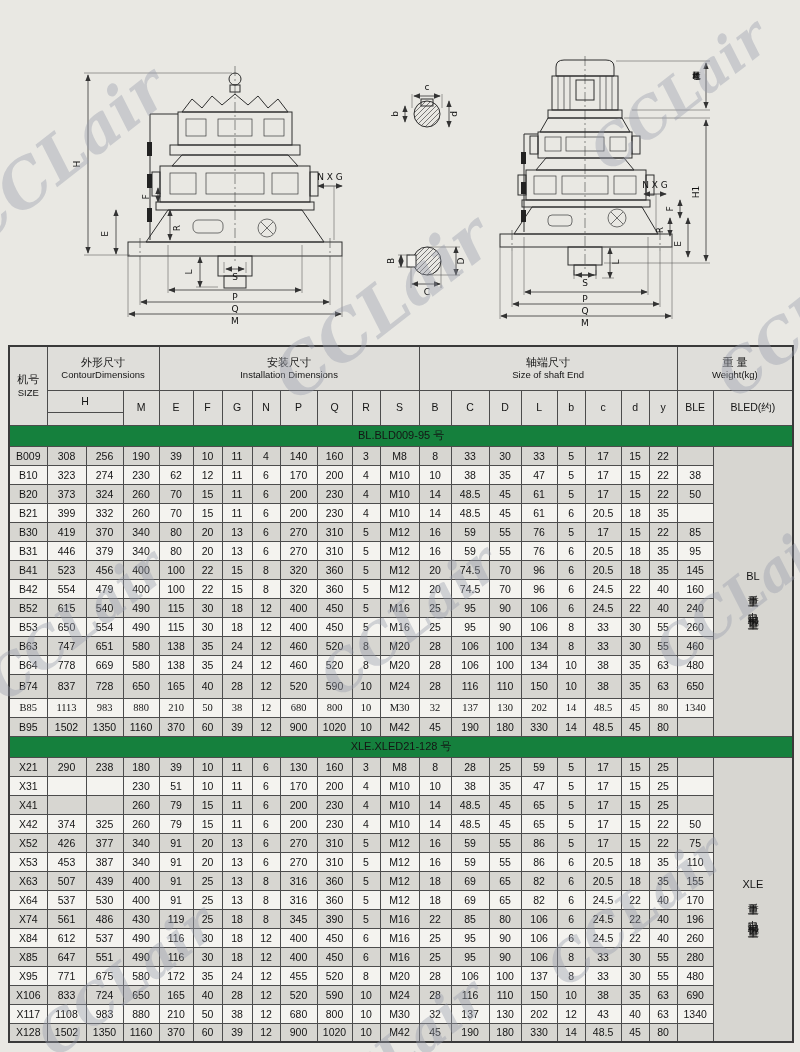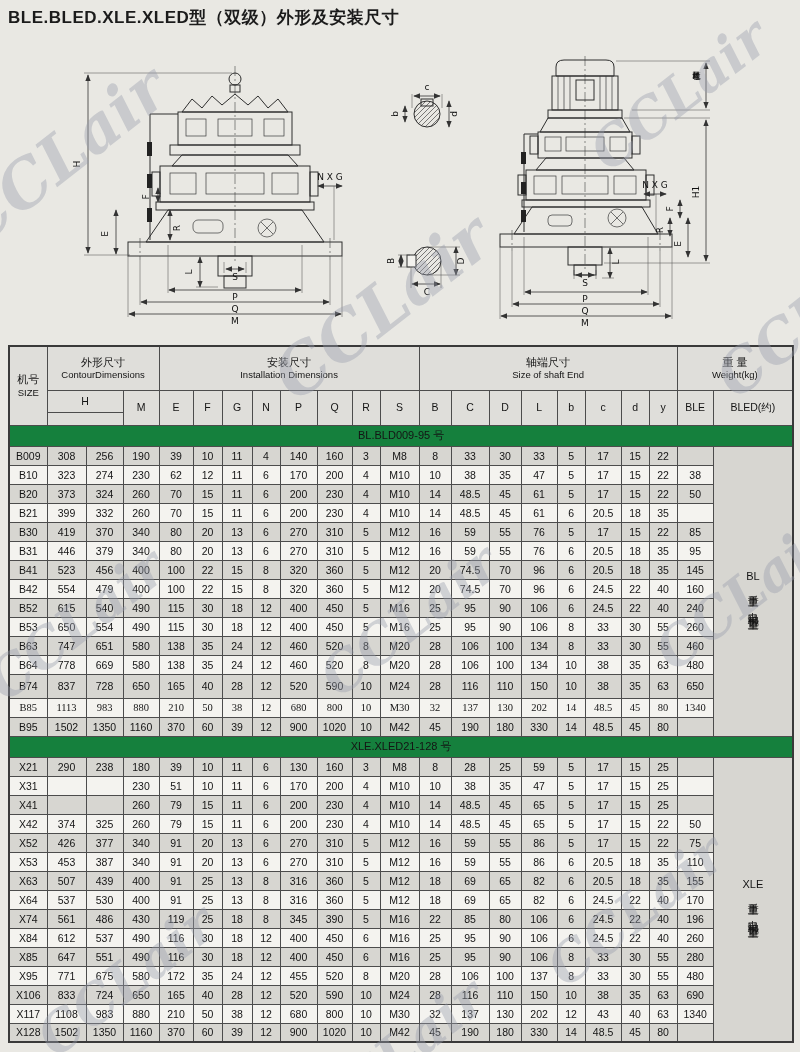--- a/index.html
+++ b/index.html
@@ -57,21 +57,20 @@
     font-family:"DejaVu Serif",serif;font-style:italic;font-weight:700;
     color:rgba(152,158,172,.40);transform:rotate(-38deg);
   }
 </style>
 </head>
 <body>
 
 <div class="page">
 
   <div class="titles">
-    <h1 class="title-zh">BLE.BLED.XLE.XLED型（双级）外形及安装尺寸</h1>
   </div>
 
   <div class="drawings">
     <svg width="800" height="292" viewBox="0 0 800 292">
       <defs>
         <marker id="ar" orient="auto-start-reverse" markerWidth="9" markerHeight="7" refX="8" refY="3.5">
           <path d="M0,0 L9,3.5 L0,7 Z" fill="#333"></path>
         </marker>
         <pattern id="hatch" patternUnits="userSpaceOnUse" width="5" height="5">
           <path d="M0,5 L5,0" stroke="#5a5a5a" stroke-width=".8"></path>

